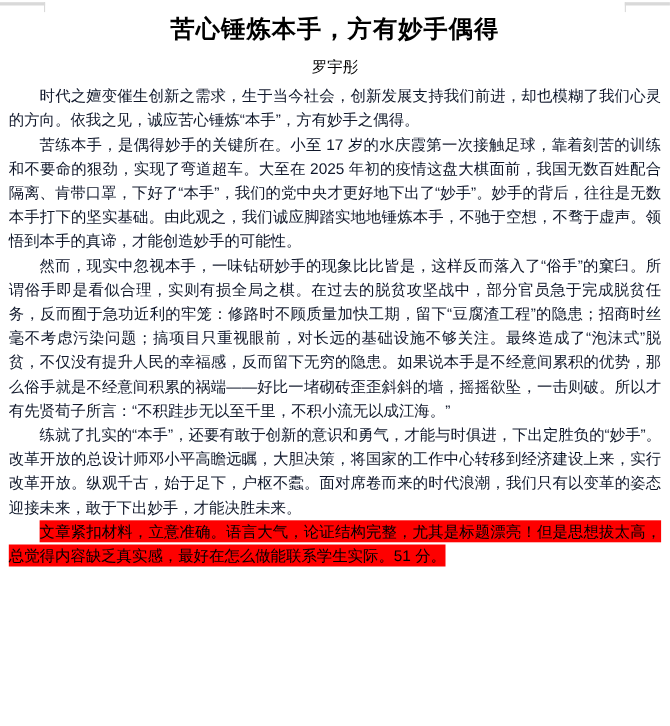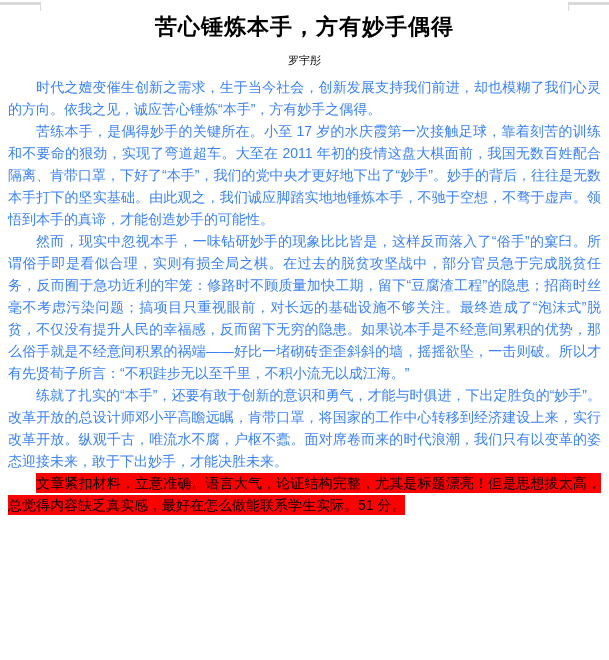--- a/index.html
+++ b/index.html
@@ -43,32 +43,32 @@
     margin: 4px 0 9px 0;
     font-size: 22px;
     line-height: 30px;
     font-weight: bold;
     text-align: center;
     letter-spacing: 1px;
     color: #000000;
   }
   .essay-author {
     text-align: center;
-    font-size: 11px;
+    font-size: 14px;
     line-height: 18px;
     margin: 0 0 7px 0;
     color: #000000;
   }
   p.body-p {
     margin: 0;
     font-size: 14px;
     line-height: 22px;
     text-align: justify;
     text-indent: 2em;
-    color: #3b82f6;
+    color: #0f172a;
     word-break: break-all;
   }
   p.comment-p {
     margin: 0;
     font-size: 14px;
     line-height: 22px;
     text-align: justify;
     text-indent: 2em;
     word-break: break-all;
   }
@@ -88,24 +88,24 @@
   <div class="corner-mark left"></div>
   <div class="corner-mark right"></div>
 
   <h1 class="essay-title">苦心锤炼本手，方有妙手偶得</h1>
 
   <div class="essay-author">罗宇彤</div>
 
   <p class="body-p">时代之嬗变催生创新之需求，生于当今社会，创新发展支持我们前进，却也模糊了我们心灵的方向。依我之见，诚应苦心锤炼“本手”，方有妙手之偶得。</p>
 
 
-  <p class="body-p">苦练本手，是偶得妙手的关键所在。小至 17 岁的水庆霞第一次接触足球，靠着刻苦的训练和不要命的狠劲，实现了弯道超车。大至在 2011 年初的疫情这盘大棋面前，我国无数百姓配合隔离、肯带口罩，下好了“本手”，我们的党中央才更好地下出了“妙手”。妙手的背后，往往是无数本手打下的坚实基础。由此观之，我们诚应脚踏实地地锤炼本手，不驰于空想，不骛于虚声。领悟到本手的真谛，才能创造妙手的可能性。</p>
+  <p class="body-p">苦练本手，是偶得妙手的关键所在。小至 17 岁的水庆霞第一次接触足球，靠着刻苦的训练和不要命的狠劲，实现了弯道超车。大至在 2025 年初的疫情这盘大棋面前，我国无数百姓配合隔离、肯带口罩，下好了“本手”，我们的党中央才更好地下出了“妙手”。妙手的背后，往往是无数本手打下的坚实基础。由此观之，我们诚应脚踏实地地锤炼本手，不驰于空想，不骛于虚声。领悟到本手的真谛，才能创造妙手的可能性。</p>
 
   <p class="body-p">然而，现实中忽视本手，一味钻研妙手的现象比比皆是，这样反而落入了“俗手”的窠臼。所谓俗手即是看似合理，实则有损全局之棋。在过去的脱贫攻坚战中，部分官员急于完成脱贫任务，反而囿于急功近利的牢笼：修路时不顾质量加快工期，留下“豆腐渣工程”的隐患；招商时丝毫不考虑污染问题；搞项目只重视眼前，对长远的基础设施不够关注。最终造成了“泡沫式”脱贫，不仅没有提升人民的幸福感，反而留下无穷的隐患。如果说本手是不经意间累积的优势，那么俗手就是不经意间积累的祸端——好比一堵砌砖歪歪斜斜的墙，摇摇欲坠，一击则破。所以才有先贤荀子所言：“不积跬步无以至千里，不积小流无以成江海。”</p>
 
-  <p class="body-p">练就了扎实的“本手”，还要有敢于创新的意识和勇气，才能与时俱进，下出定胜负的“妙手”。改革开放的总设计师邓小平高瞻远瞩，肯带口罩，将国家的工作中心转移到经济建设上来，实行改革开放。纵观千古，唯流水不腐，户枢不蠹。面对席卷而来的时代浪潮，我们只有以变革的姿态迎接未来，敢于下出妙手，才能决胜未来。</p>
+  <p class="body-p">练就了扎实的“本手”，还要有敢于创新的意识和勇气，才能与时俱进，下出定胜负的“妙手”。改革开放的总设计师邓小平高瞻远瞩，大胆决策，将国家的工作中心转移到经济建设上来，实行改革开放。纵观千古，始于足下，户枢不蠹。面对席卷而来的时代浪潮，我们只有以变革的姿态迎接未来，敢于下出妙手，才能决胜未来。</p>
 
 
   <p class="comment-p">
     <span class="hl">文章紧扣材料，立意准确。语言大气，论证结构完整，尤其是标题漂亮！但是思想拔太高，总觉得内容缺乏真实感，最好在怎么做能联系学生实际。51 分。</span>
   </p>
 
 </div>
 
 </body></html>

